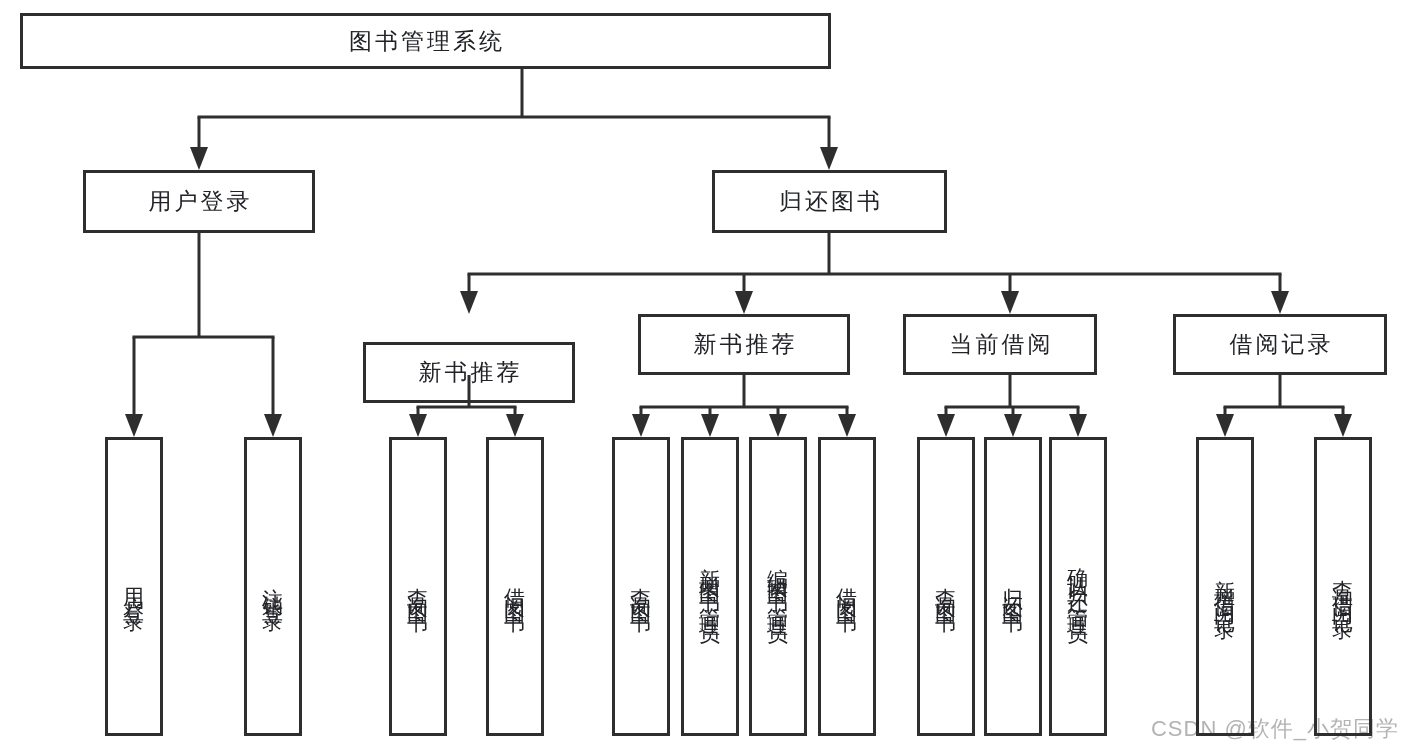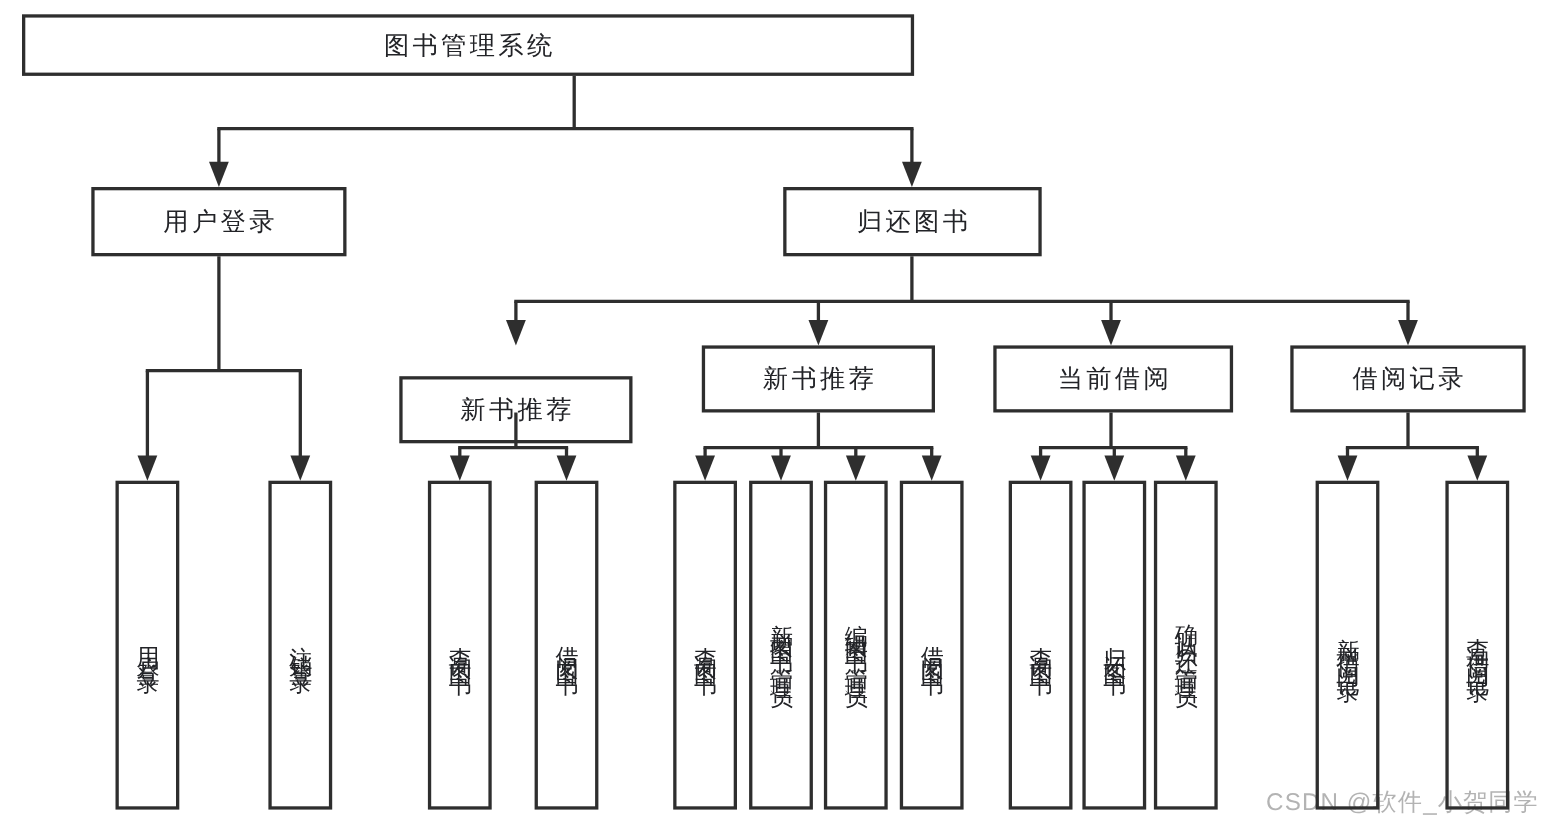--- a/index.html
+++ b/index.html
@@ -138,21 +138,21 @@
     </g>
   </svg>
 
   <div class="node" style="left:20px; top:13px; width:811px; height:56px;font-family:Liberation Serif, serif;">图书管理系统</div>
 
   <div class="node" style="left:83px; top:170px; width:232px; height:63px;">用户登录</div>
   <div class="node" style="left:712px; top:170px; width:235px; height:63px;">归还图书</div>
 
   <div class="node" style="left:363px; top:314px; width:212px; height:61px;margin-top:28px;">新书推荐</div>
   <div class="node" style="left:638px; top:314px; width:212px; height:61px;">新书推荐</div>
-  <div class="node" style="left:903px; top:314px; width:218px; height:61px;">当前借阅</div>
+  <div class="node" style="left:903px; top:314px; width:194px; height:61px;">当前借阅</div>
   <div class="node" style="left:1173px; top:314px; width:214px; height:61px;">借阅记录</div>
 
   <div class="node leaf" style="left:105px; top:437px; width:58px; height:299px;">用户登录</div>
   <div class="node leaf" style="left:244px; top:437px; width:58px; height:299px;">注销登录</div>
 
   <div class="node leaf" style="left:389px; top:437px; width:58px; height:299px;">查询图书</div>
   <div class="node leaf" style="left:486px; top:437px; width:58px; height:299px;">借阅图书</div>
 
   <div class="node leaf" style="left:612px; top:437px; width:58px; height:299px;">查询图书</div>
   <div class="node leaf" style="left:681px; top:437px; width:58px; height:299px;">新增图书（管理员）</div>

